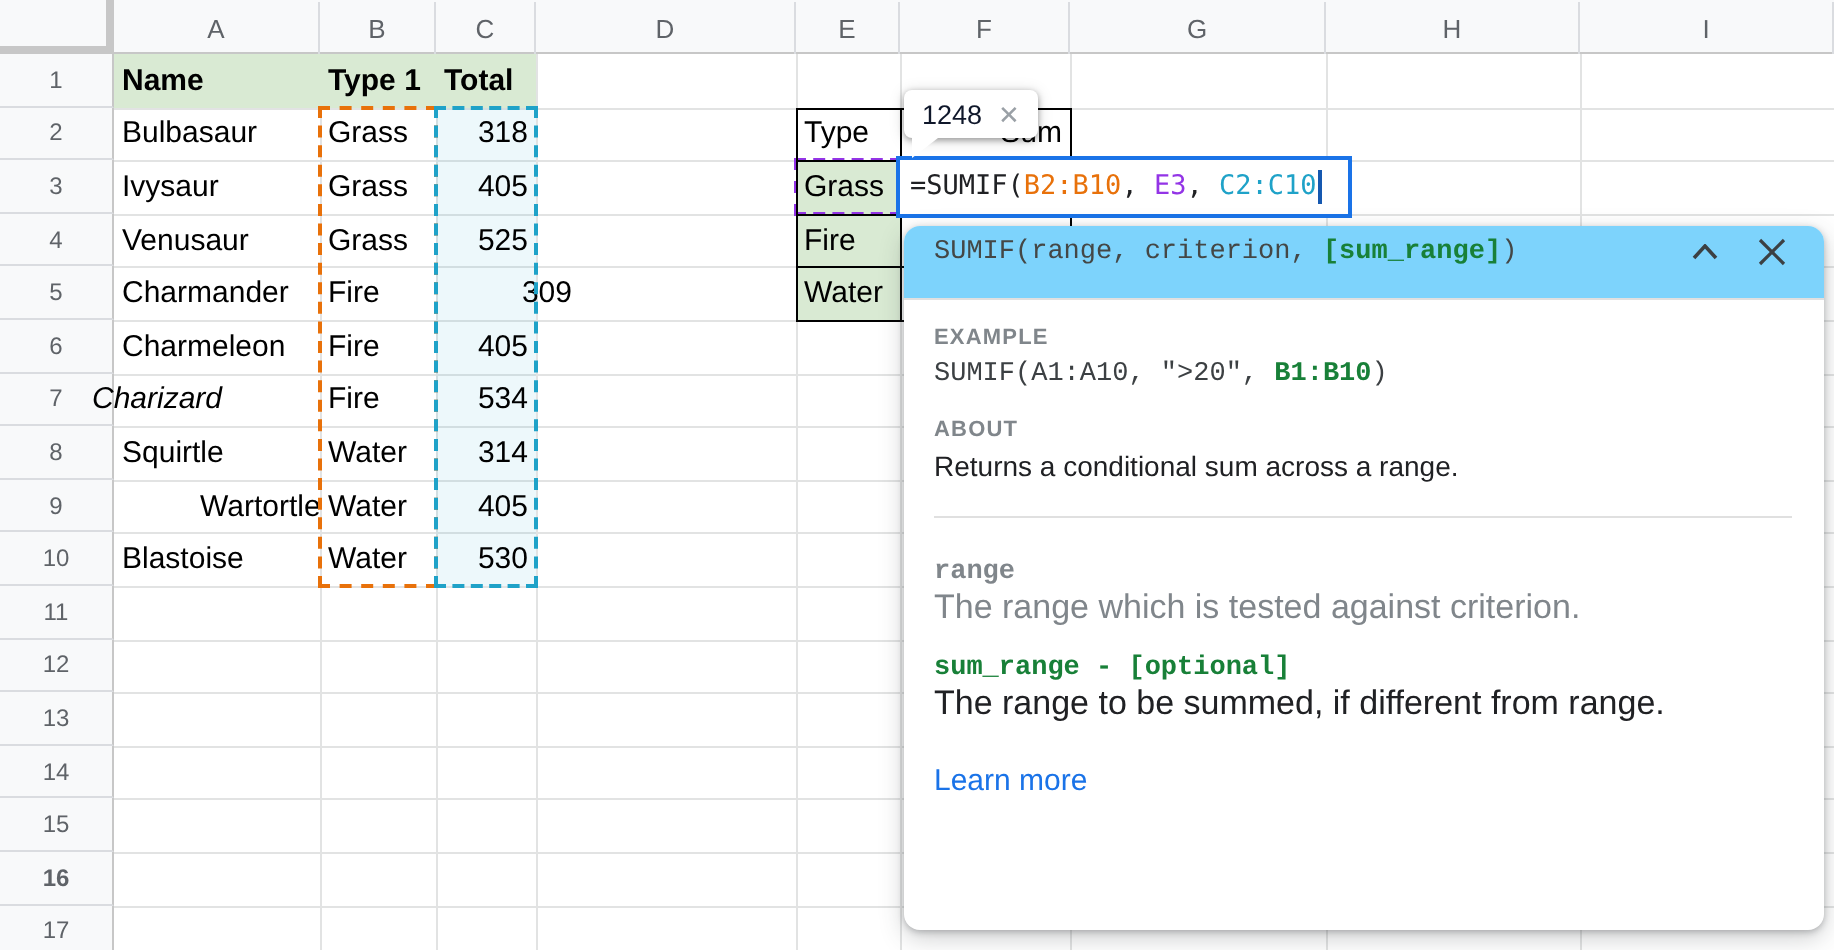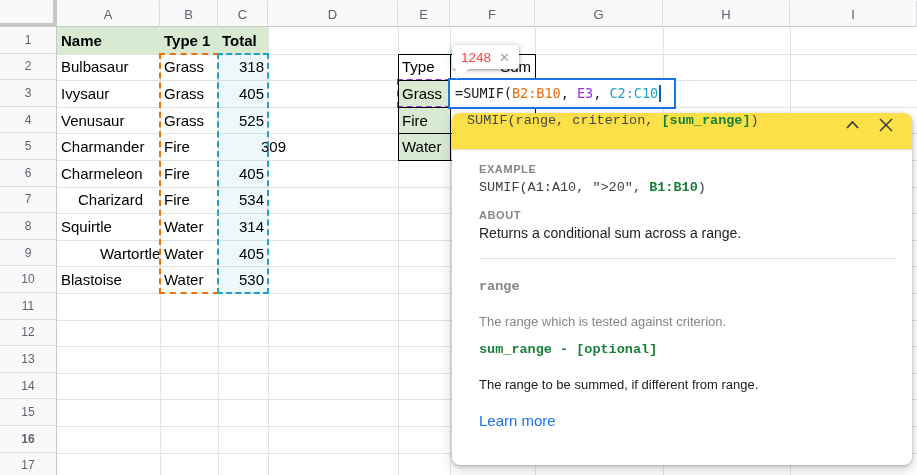--- a/index.html
+++ b/index.html
@@ -25,39 +25,39 @@
 
   
   .black-line { position:absolute; background:#000; }
 
   
   #formula-box { position:absolute; background:#fff; border:2px solid #1a73e8; display:flex; align-items:center; padding-left:5px; font-family:"DejaVu Sans Mono", monospace; font-size:13.5px; white-space:pre; z-index:30; }
   .caret { display:inline-block; width:2px; height:17px; background:#1558b0; margin-left:1px; }
 
   
   #result-tooltip { position:absolute; background:#fff; border-radius:4px; box-shadow:0 1px 3px rgba(0,0,0,.35), 0 1px 8px rgba(0,0,0,.15); display:flex; align-items:center; gap:8px; padding:0 9px; height:24px; z-index:40; }
-  #result-tooltip .val { color:#ef4444; font-size:13.5px; }
+  #result-tooltip .val { color:#0f172a; font-size:13.5px; }
   #result-tooltip .close { color:#9aa0a6; font-size:13px; cursor:pointer; line-height:1; }
   #tooltip-tail { position:absolute; width:0; height:0; border-top:10px solid #fff; border-right:13px solid transparent; z-index:40; }
 
   
   #help-popup { position:absolute; left:452px; top:113px; width:460px; height:352px; background:#fff; border-radius:8px; box-shadow:0 1px 3px rgba(60,64,67,.3), 0 4px 12px rgba(60,64,67,.25); z-index:50; overflow:hidden; }
-  #popup-header { height:37px; background:#fde047; border-bottom:1px solid #e0e0e0; display:flex; align-items:flex-start; padding:0 14px 10px 15px; }
+  #popup-header { height:37px; background:#7dd3fc; border-bottom:1px solid #e0e0e0; display:flex; align-items:center; padding:0 14px 10px 15px; }
   .mono { font-family:"Liberation Mono", monospace; }
   #signature { font-size:13.5px; color:#444746; flex:1; white-space:pre; }
   .green-bold { color:#188038; font-weight:bold; }
   .icon-btn { width:24px; height:24px; display:flex; align-items:center; justify-content:center; cursor:pointer; margin-left:10px; flex:none; }
-  #popup-body { padding:13px 16px 0 27px; }
+  #popup-body { padding:13px 16px 0 15px; }
   .section-label { font-size:11px; font-weight:bold; letter-spacing:.6px; color:#80868b; }
   .code-line { font-size:13.5px; color:#3c4043; margin-top:5px; white-space:pre; }
   .about-text { font-size:14px; color:#202124; margin-top:4px; }
   .divider { height:1px; background:#e0e0e0; margin:17px 0 0 0; }
   .param-name { font-size:13.5px; color:#80868b; font-weight:bold; }
   .param-name.active { color:#188038; }
-  .param-desc { font-size:13px; color:#80868b; margin-top:20px; }
+  .param-desc { font-size:17px; color:#80868b; margin-top:0; }
   .param-desc.active { color:#202124; }
   .param-block { margin-top:13px; }
   .param-block.first { margin-top:20px; }
   #learn-more { display:inline-block; color:#1a73e8; font-size:15px; margin-top:20px; cursor:pointer; }
 </style>
 </head>
 <body>
 
 <div id="sheet">
 
@@ -132,21 +132,21 @@
       <div class="cell-text right" style="left: 218px; top: 80.2px; width: 50px; height: 26.6px;">405</div>
       <div class="cell-text" style="left: 57px; top: 106.8px; width: 103px; height: 26.6px;">Venusaur</div>
       <div class="cell-text" style="left: 160px; top: 106.8px; width: 58px; height: 26.6px;">Grass</div>
       <div class="cell-text right" style="left: 218px; top: 107px; width: 50px; height: 26.6px;">525</div>
       <div class="cell-text" style="left: 57px; top: 133.4px; width: 103px; height: 26.6px;">Charmander</div>
       <div class="cell-text" style="left: 160px; top: 133.4px; width: 58px; height: 26.6px;">Fire</div>
       <div class="cell-text right" style="left: 218px; top: 133.4px; width: 72px; height: 26.6px;">309</div>
       <div class="cell-text" style="left: 57px; top: 160px; width: 103px; height: 26.6px;">Charmeleon</div>
       <div class="cell-text" style="left: 160px; top: 160px; width: 58px; height: 26.6px;">Fire</div>
       <div class="cell-text right" style="left: 218px; top: 160px; width: 50px; height: 26.6px;">405</div>
-      <div class="cell-text" style="left: 74px; top: 186.6px; width: 103px; height: 26.6px;">Charizard</div>
+      <div class="cell-text" style="left: 42px; top: 186.6px; width: 103px; height: 26.6px; font-style: italic;">Charizard</div>
       <div class="cell-text" style="left: 160px; top: 186.6px; width: 58px; height: 26.6px;">Fire</div>
       <div class="cell-text right" style="left: 218px; top: 186.6px; width: 50px; height: 26.6px;">534</div>
       <div class="cell-text" style="left: 57px; top: 213.2px; width: 103px; height: 26.6px;">Squirtle</div>
       <div class="cell-text" style="left: 160px; top: 213.2px; width: 58px; height: 26.6px;">Water</div>
       <div class="cell-text right" style="left: 218px; top: 213.2px; width: 50px; height: 26.6px;">314</div>
       <div class="cell-text" style="left: 57px; top: 239.8px; width: 103px; height: 26.6px; margin-left: 39px;">Wartortle</div>
       <div class="cell-text" style="left: 160px; top: 239.8px; width: 58px; height: 26.6px;">Water</div>
       <div class="cell-text right" style="left: 218px; top: 239.8px; width: 50px; height: 26.6px;">405</div>
       <div class="cell-text" style="left: 57px; top: 266.4px; width: 103px; height: 26.6px;">Blastoise</div>
       <div class="cell-text" style="left: 160px; top: 266.4px; width: 58px; height: 26.6px;">Water</div>

